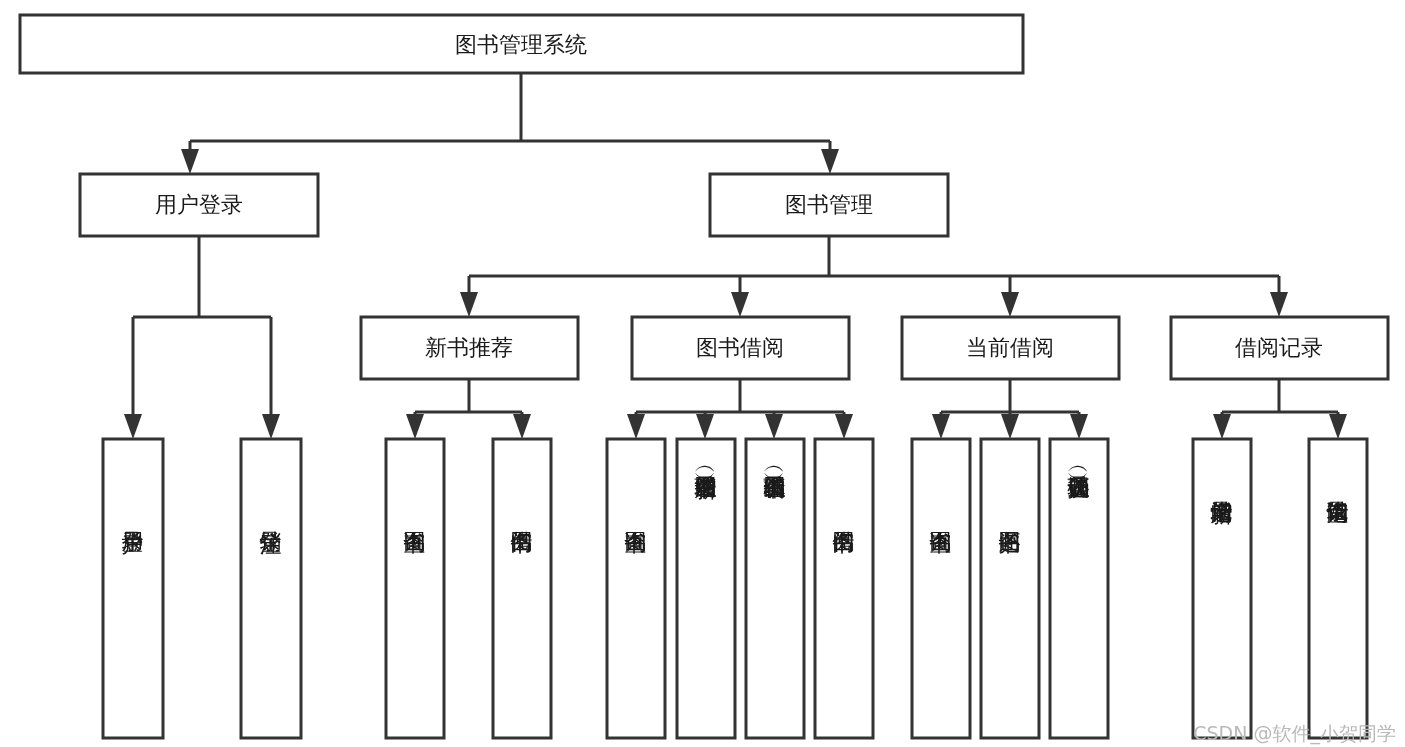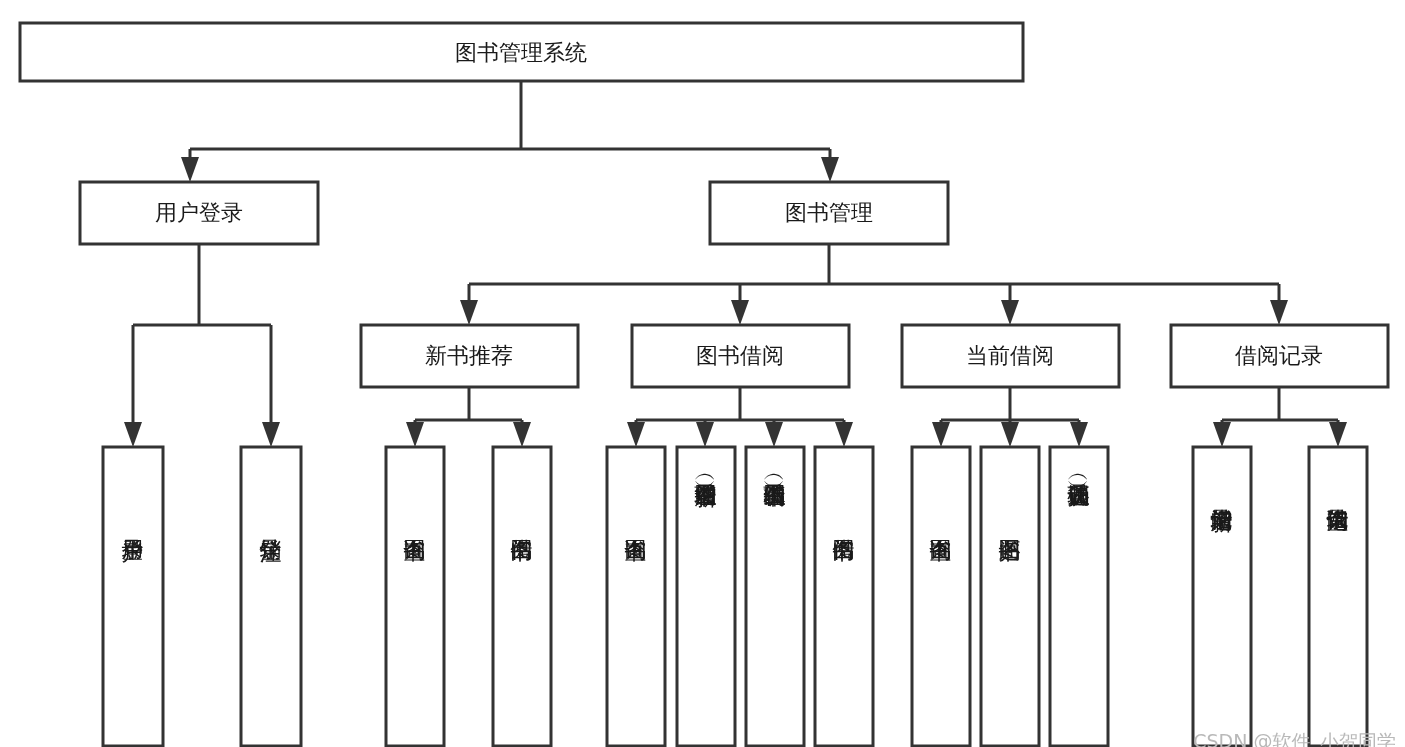--- a/index.html
+++ b/index.html
@@ -9,21 +9,21 @@
   }
   body {
     width: 1405px;
     height: 747px;
     font-family: "DejaVu Sans", "Liberation Sans", sans-serif;
     overflow: hidden;
     position: relative;
   }
   #diagram-root {
     position: absolute;
-    left: 0; top: 12px;
+    left: 0; top: 4px;
     width: 1405px;
     height: 650px;
   }
   svg.flow {
     display: block;
     width: 1405px;
     height: 747px;
   }
   .node-rect {
     fill: #ffffff;

